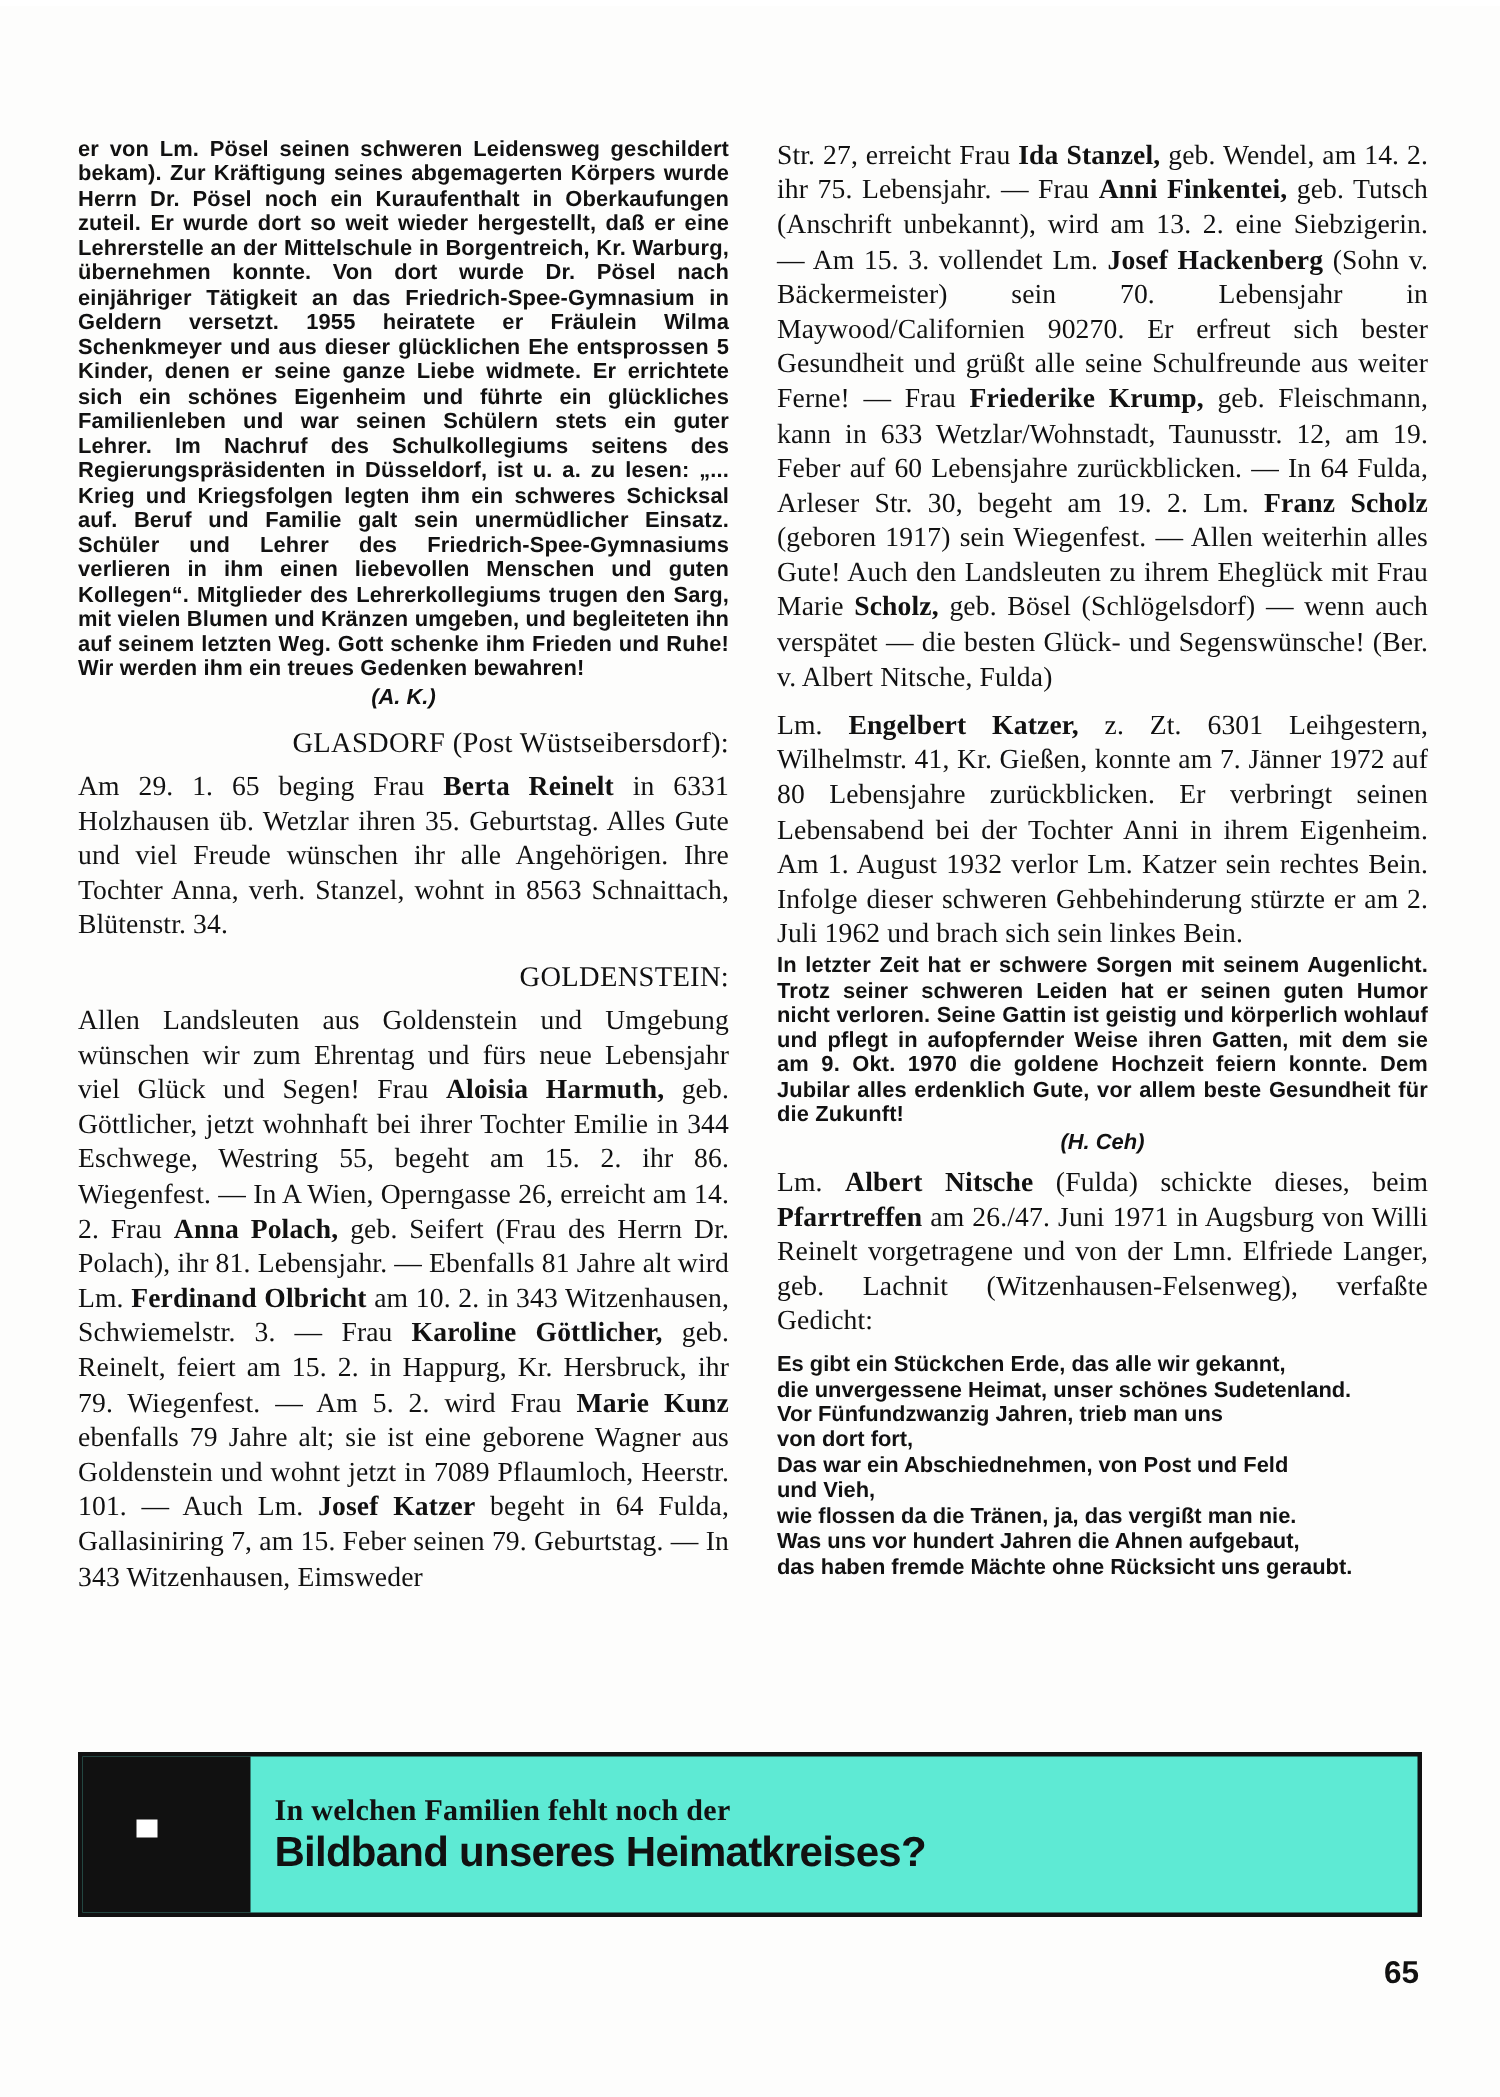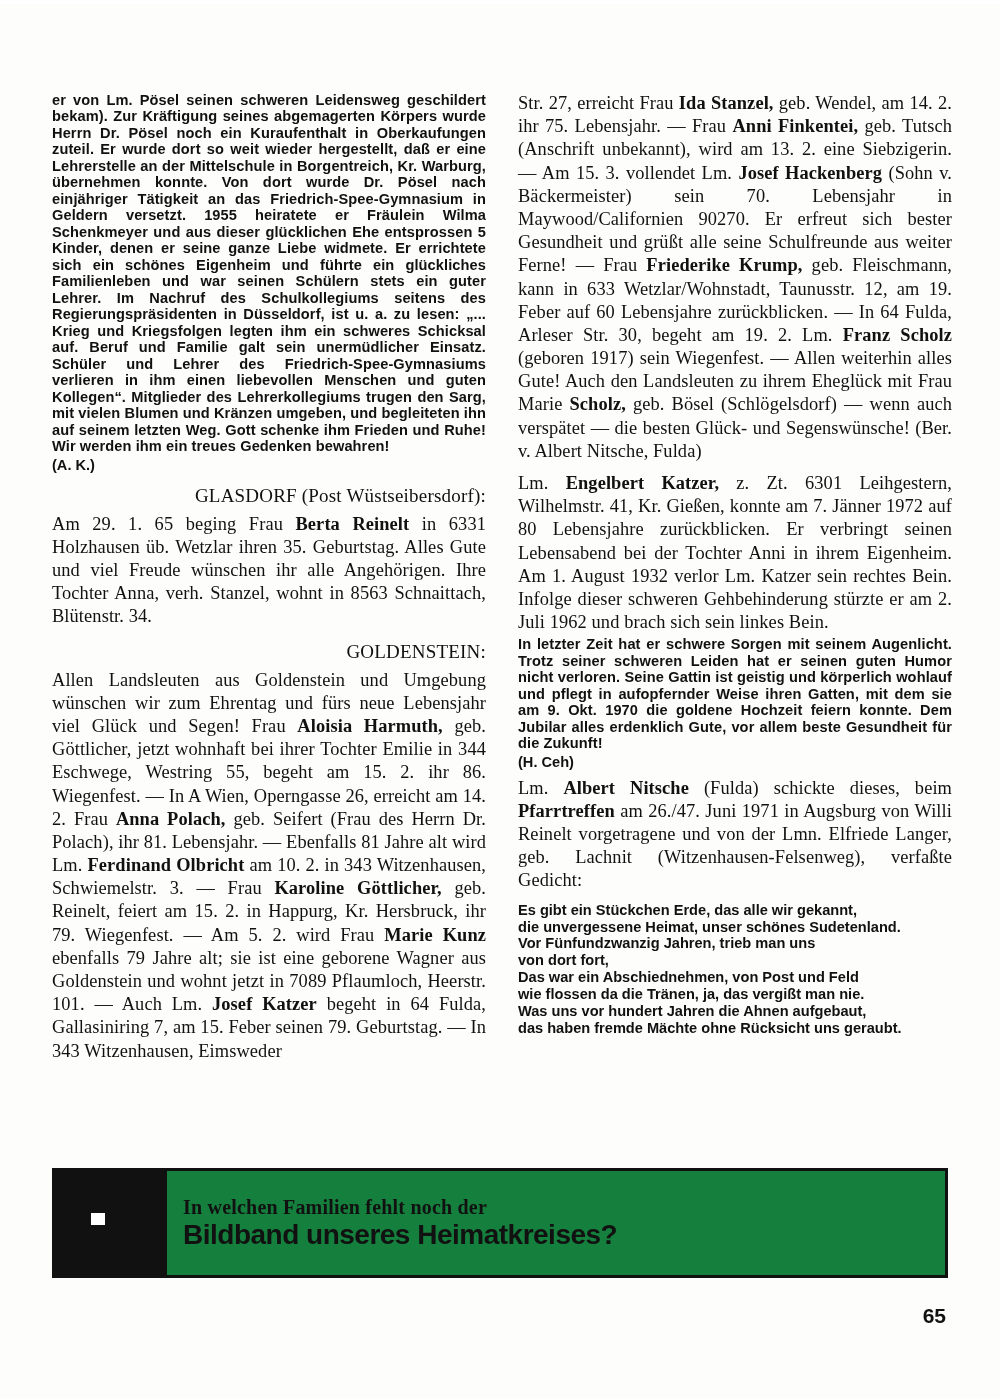--- a/index.html
+++ b/index.html
@@ -54,44 +54,45 @@
   }
   .big b, .small b { font-weight: 700; }
   .heading {
     font-size: 19px;
     font-weight: 400;
     margin: 12px 0 6px 0;
     letter-spacing: 0.2px;
     text-align: right;
   }
   .sig {
-    text-align: left;
+    text-align: center;
     font-size: 14.6px;
     font-family: "Liberation Sans", sans-serif;
     font-weight: 600;
+    font-style: italic;
   }
   .poem {
     font-size: 14.6px;
     line-height: 1.16;
     font-family: "Liberation Sans", sans-serif;
     font-weight: 600;
     text-align: left;
   }
   .spacer-s { height: 7px; }
 
   
   .ad-box {
     position: absolute;
     left: 52px;
     top: 1164px;
     width: 896px;
     height: 110px;
     border: 3px solid #111111;
     box-sizing: border-box;
-    background: #15803d;
+    background: #5eead4;
     display: flex;
     align-items: stretch;
   }
   .ad-mark {
     width: 112px;
     background: #111111;
     position: relative;
     flex: 0 0 112px;
   }
   .ad-mark .dot {
@@ -169,20 +170,21 @@
       <p class="big"><span>Lm. </span><b>Albert Nitsche</b><span> (Fulda) schickte dieses, beim </span><b>Pfarrtreffen</b><span> am 26./47. Juni 1971 in Augsburg von Willi Reinelt vorgetragene und von der Lmn. Elfriede Langer, geb. Lachnit (Witzenhausen-Felsenweg), verfaßte Gedicht:</span></p>
 
       <div class="spacer-s"></div>
 
       <div class="poem">
         <div>Es gibt ein Stückchen Erde, das alle wir gekannt,</div>
         <div>die unvergessene Heimat, unser schönes Sudetenland.</div>
         <div>Vor Fünfundzwanzig Jahren, trieb man uns</div>
         <div>von dort fort,</div>
         <div>Das war ein Abschiednehmen, von Post und Feld</div>
+        <div>und Vieh,</div>
         <div>wie flossen da die Tränen, ja, das vergißt man nie.</div>
         <div>Was uns vor hundert Jahren die Ahnen aufgebaut,</div>
         <div>das haben fremde Mächte ohne Rücksicht uns geraubt.</div>
       </div>
 
     </div>
   </div>
 
   <div class="ad-box">
     <div class="ad-mark">

